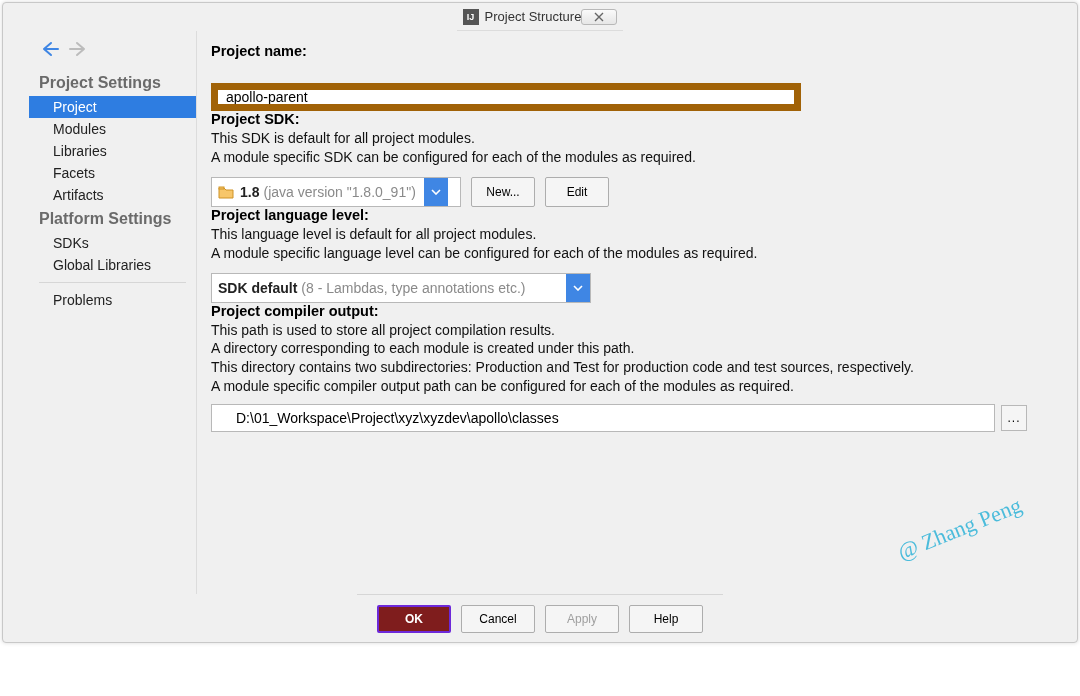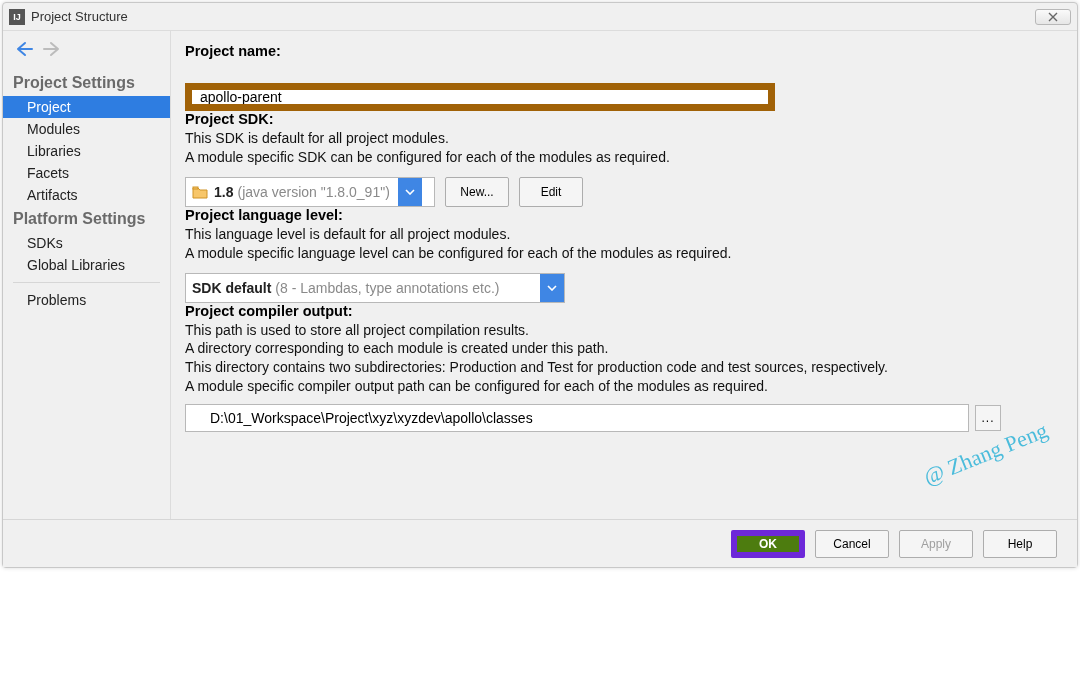--- a/index.html
+++ b/index.html
@@ -7,29 +7,30 @@
     font-family: "Segoe UI", Tahoma, sans-serif;
     font-size: 13px;
     background: #fff;
     width: 1080px;
     height: 696px;
     overflow: hidden;
     color: #000;
   }
   .window {
     width: 1076px;
-    height: 566px;
+    height: 641px;
     margin: 2px;
     background: #f0f0f0;
     border: 1px solid #c8c8c8;
     border-radius: 4px;
     position: relative;
     display: flex;
     flex-direction: column;
     box-shadow: 0 0 4px rgba(0,0,0,0.15);
+    align-items: center;
   }
   .titlebar {
     height: 28px;
     display: flex;
     align-items: center;
     padding: 0 6px;
     border-bottom: 1px solid #dcdcdc;
   }
   .title-icon {
     width: 16px; height: 16px;
@@ -169,22 +170,22 @@
     border-top: 1px solid #d6d6d6;
     display: flex;
     justify-content: flex-end;
     align-items: center;
     gap: 10px;
     padding: 0 20px;
     background: #f0f0f0;
   }
   .footer .btn { min-width: 74px; height: 28px; padding: 0 12px; }
   .btn-primary {
-    background: #4d7c0f;
-    border: 6px solid #6d28d9;
+    background: #7f1d1d;
+    border: 2px solid #6d28d9;
     color: #fff;
     font-weight: 600;
   }
   .btn-disabled { color: #a0a0a0; }
   .watermark {
     position: absolute;
     right: 26px;
     bottom: 52px;
     font-family: "Segoe Script", cursive;
     font-size: 22px;

